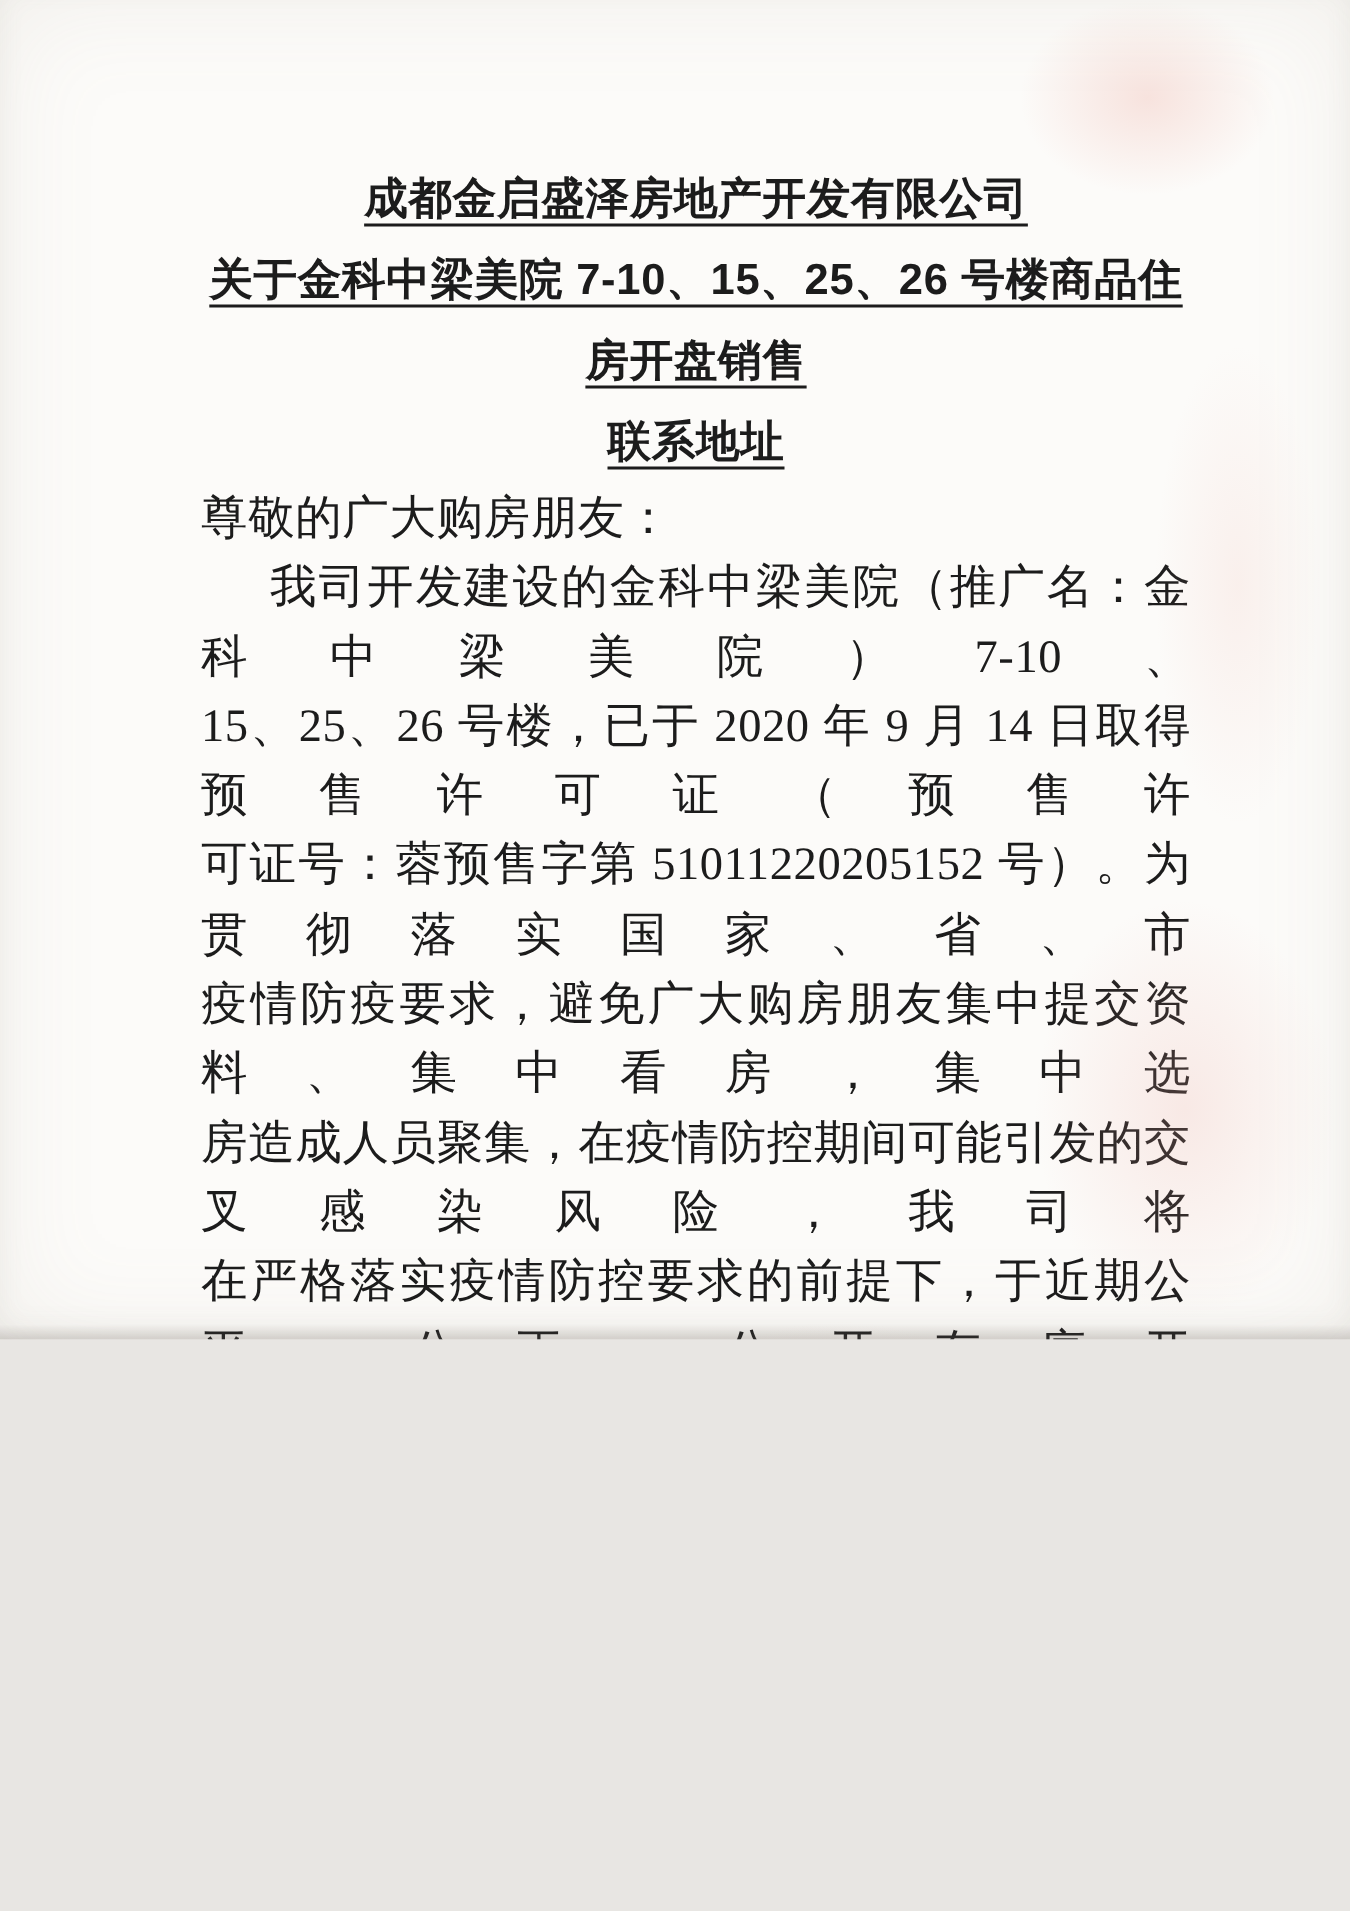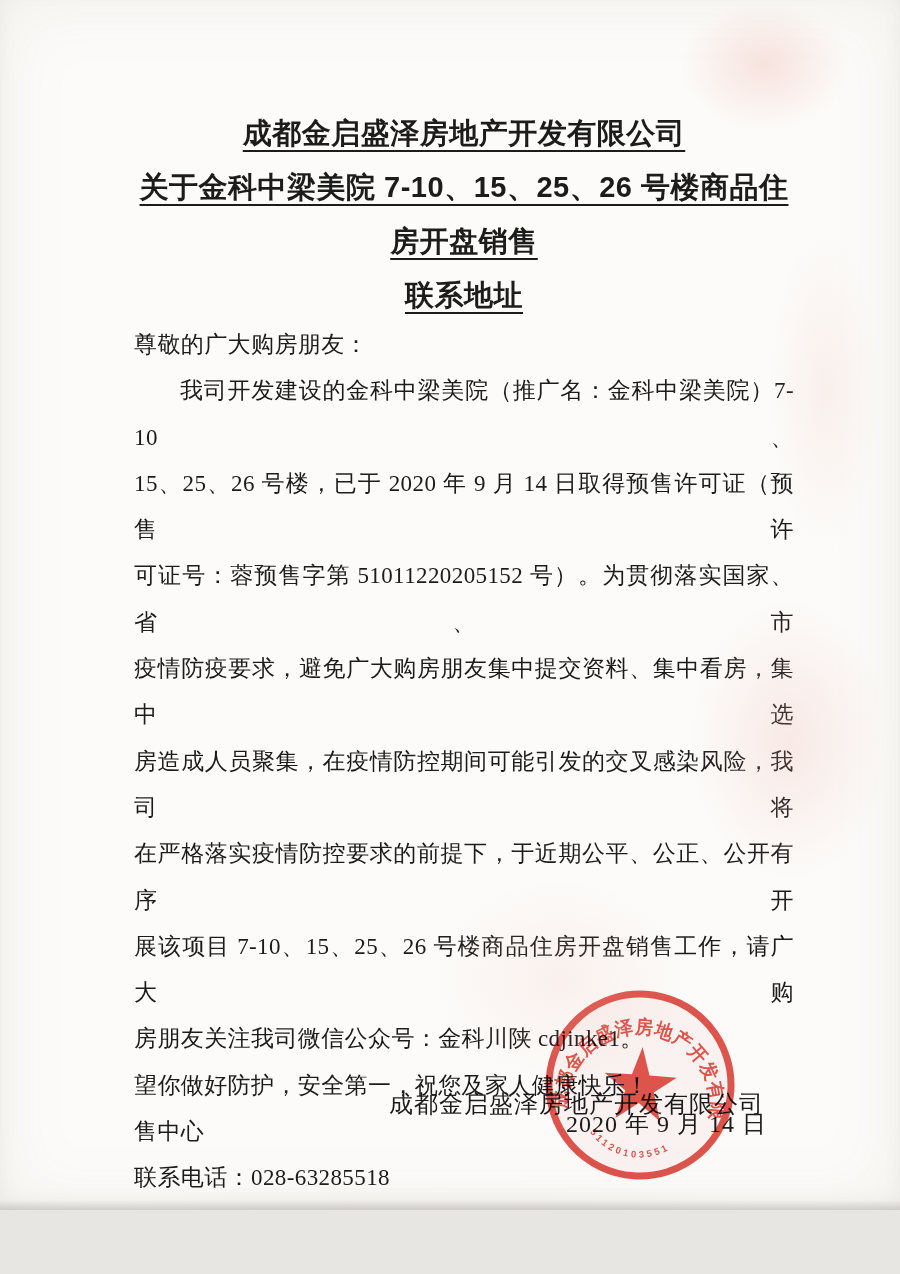--- a/index.html
+++ b/index.html
@@ -1,29 +1,29 @@
 <!DOCTYPE html>
 <html><head>
 <meta charset="utf-8">
 <style>
   html,body{margin:0;padding:0;background:#e8e6e3;}
   .page{
-    position:relative;width:900px;height:1210px;margin:0 auto;
+    position:relative;width:900px;height:893px;margin:0 auto;
     background:#fcfbf9;overflow:hidden;
     font-family:"Liberation Serif","DejaVu Serif",serif;color:#1c1c1c;
     box-shadow:inset 0 0 70px rgba(150,135,120,.10), inset 0 -8px 18px rgba(120,110,100,.08);
   }
   .content{position:absolute;left:134px;right:106px;top:0;}
   .title-block{margin-top:106px;text-align:center;font-family:"Liberation Sans","DejaVu Sans",sans-serif;}
   .title-line{
     font-size:29px;font-weight:bold;line-height:54px;letter-spacing:.5px;
     text-decoration:underline;text-decoration-thickness:2.4px;text-underline-offset:7px;
   }
   .body-block{margin-top:0;}
-  .line{font-size:23px;line-height:46.3px;white-space:nowrap;letter-spacing:.4px;}
+  .line{font-size:31px;line-height:46.3px;white-space:nowrap;letter-spacing:.4px;}
   .fill{white-space:normal;text-align:justify;text-align-last:justify;}
   .indent{text-indent:46px;}
   .sig-company{
     position:absolute;top:1088px;right:136px;font-size:24px;letter-spacing:1px;white-space:nowrap;
   }
   .sig-date{
     position:absolute;top:1108px;right:133px;font-size:24px;letter-spacing:1px;white-space:nowrap;
   }
   .seal{
     position:absolute;left:538px;top:983px;width:204px;height:204px;

